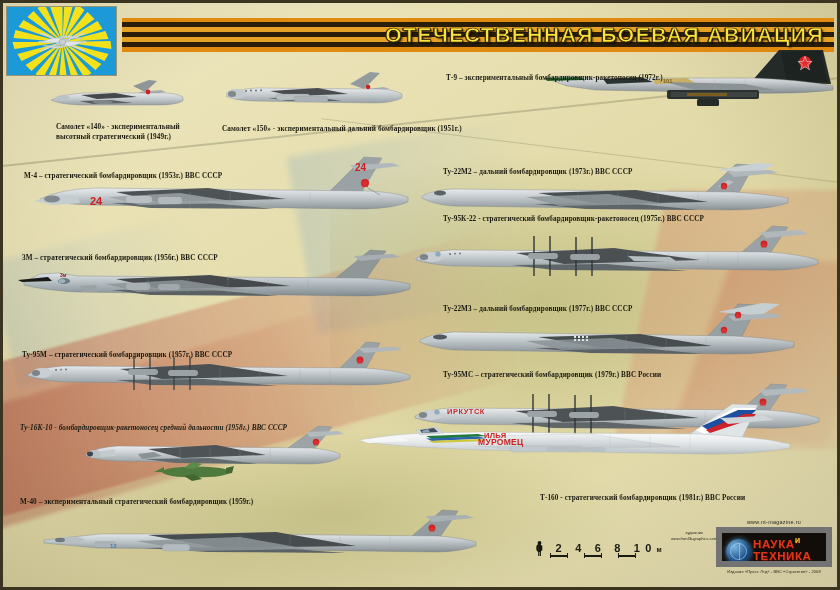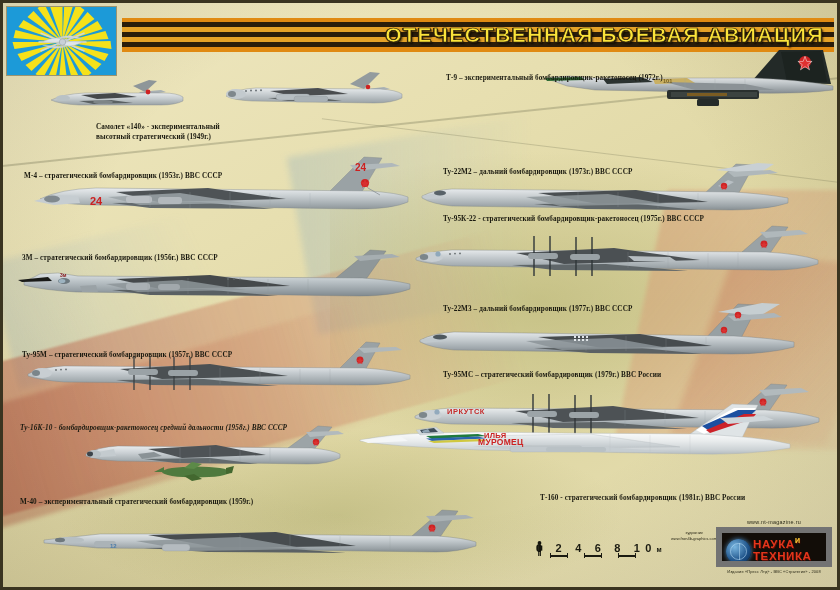--- a/index.html
+++ b/index.html
@@ -89,21 +89,21 @@
     color:#fbe43a;
     -webkit-text-stroke:0.7px #2a1d08;
     text-shadow:1px 1px 0 #2a1d08,-1px 0 0 #2a1d08,0 1px 0 #2a1d08,2px 2px 2px rgba(0,0,0,.6);
     white-space:nowrap;padding-right:4px;
   }
 
   
   .cap{position:absolute;font-family:"Liberation Serif", serif;
        font-weight:bold;font-size:7.2px;color:#1b1a10;
        letter-spacing:.1px;white-space:nowrap;line-height:1.35;}
-  .cap.two{white-space:normal;width:140px;margin-left:40px;}
+  .cap.two{white-space:normal;width:140px;}
 
   
   .ac{position:absolute;}
   .ac svg{display:block;overflow:visible;}
 
   
   .scalebar{position:absolute;left:536px;top:542px;}
   .scalebar .nums{font-family:"Liberation Sans", sans-serif;font-weight:bold;
     font-size:11px;color:#1a1a10;letter-spacing:5.2px;}
   .scalebar .m{font-size:7px;}
@@ -248,20 +248,21 @@
       <rect x="72" y="26" width="34" height="6" rx="3" fill="#aab2b6" stroke="#8c9397" stroke-width=".3"></rect>
       <circle cx="146" cy="17" r="2.3" fill="#cf2222"></circle>
       <g fill="#6a7276">
         <circle cx="24" cy="21" r="1"></circle>
           <circle cx="29" cy="20.6" r="1"></circle>
         <circle cx="34" cy="20.4" r="1"></circle>
           <circle cx="39" cy="20.2" r="1"></circle>
       </g>
     </svg>
   </div>
+  <div class="cap" style="left:222px;top:125px;">Самолет «150» -  экспериментальный дальний бомбардировщик (1951г.)</div>
 
   <div class="ac" style="left:30px;top:155px;">
     <svg width="385" height="68" viewBox="0 0 385 68">
       <defs>
           <linearGradient id="gC" x1="0" y1="0" x2="0" y2="1">
         <stop offset="0" stop-color="#e9ecee"></stop>
             <stop offset=".35" stop-color="#cbd1d4"></stop>
         <stop offset=".75" stop-color="#a6aeb2"></stop>
             <stop offset="1" stop-color="#8e9699"></stop>
           </linearGradient>

